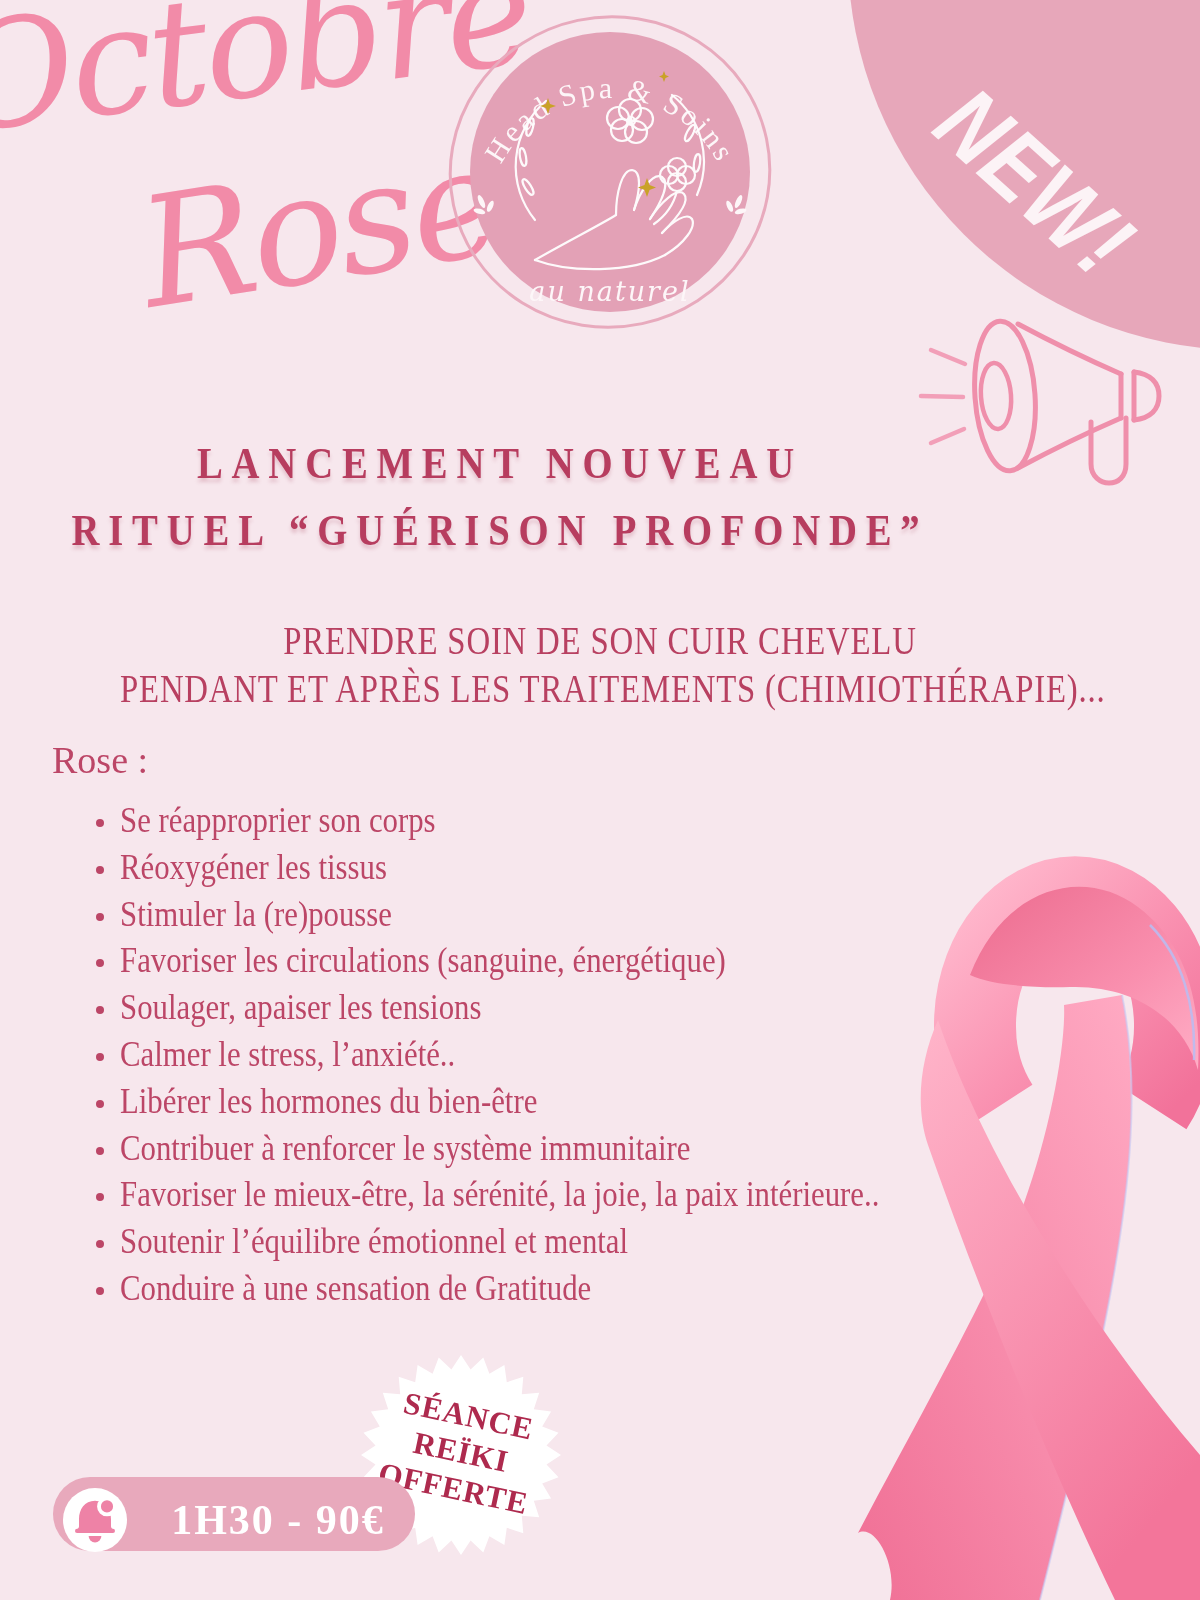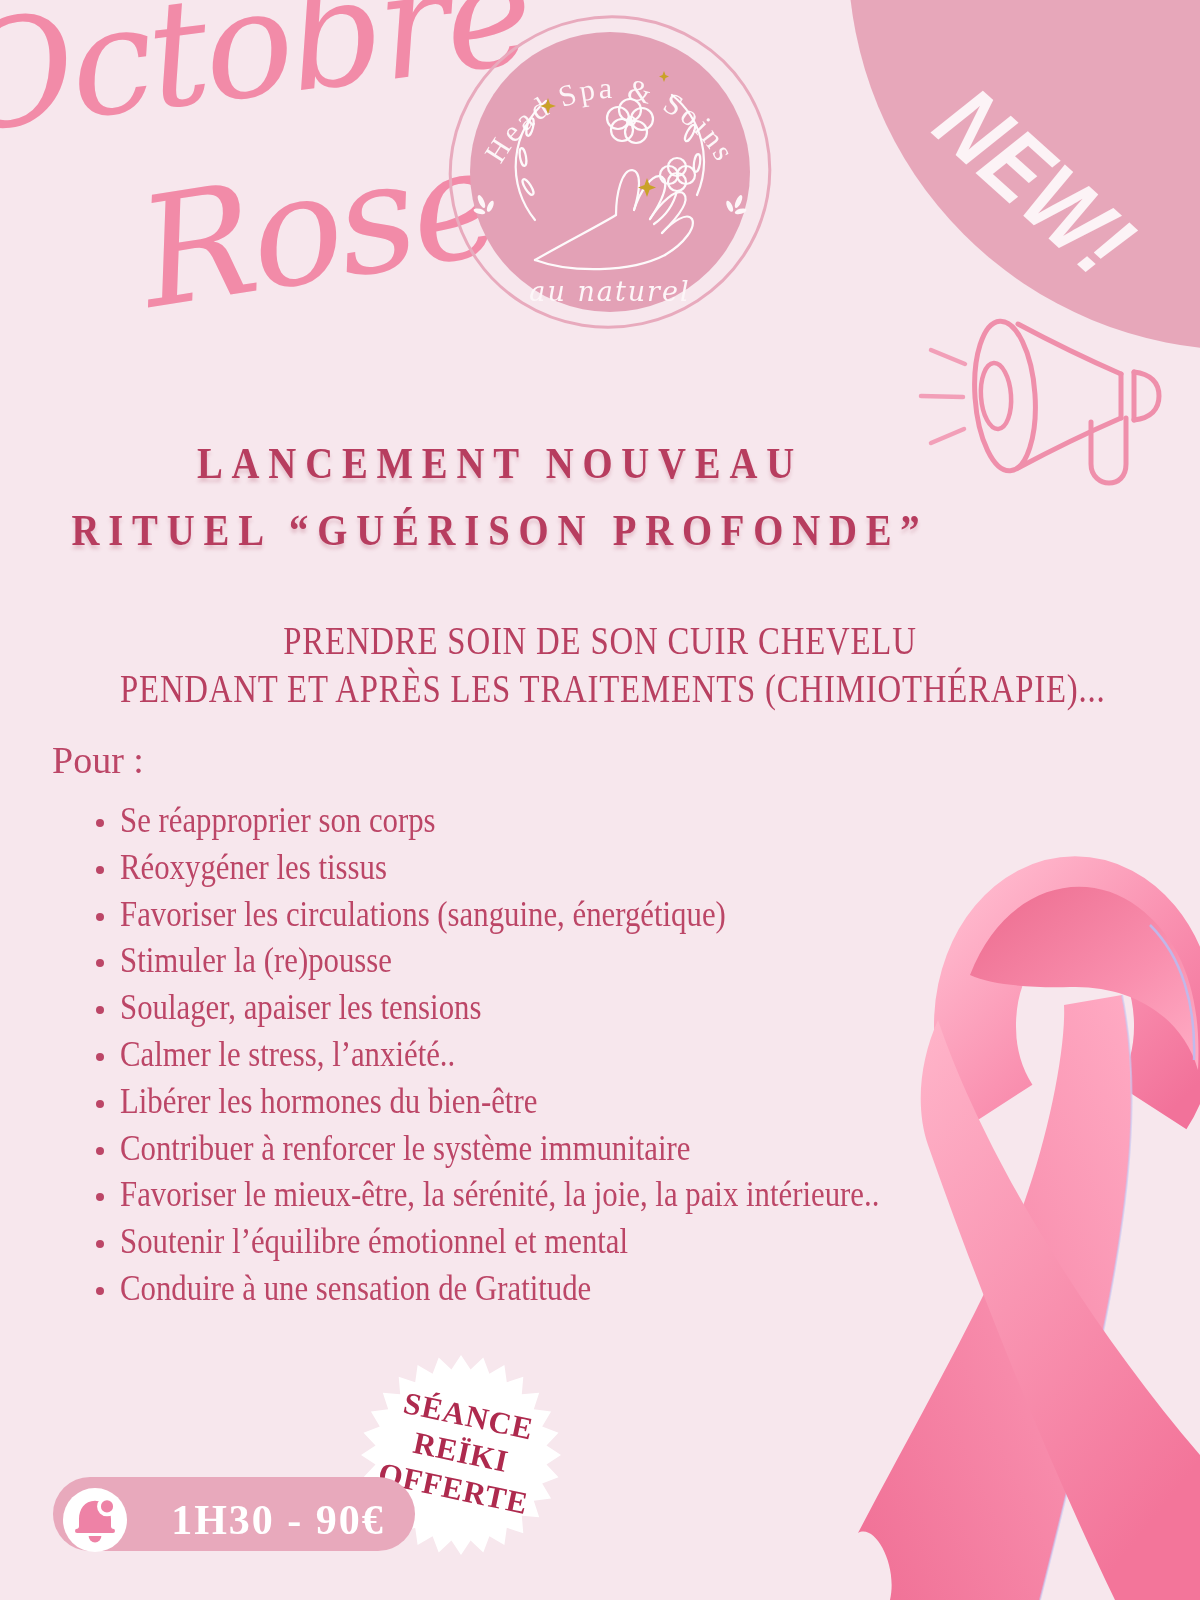--- a/index.html
+++ b/index.html
@@ -140,26 +140,26 @@
   <span class="cond">LANCEMENT NOUVEAU</span>
   <span class="cond">RITUEL “GUÉRISON PROFONDE”</span>
 </div>
 
 <div class="abs subtitle">
   <span class="cond">PRENDRE SOIN DE SON CUIR CHEVELU</span>
   <span class="cond">PENDANT ET APRÈS LES TRAITEMENTS (CHIMIOTHÉRAPIE)...</span>
 </div>
 
 <div class="abs benefits">
-  <div class="benefits-intro">Pour :</div>
+  <div class="benefits-intro">Rose :</div>
   <ul>
     <li><span class="cond">Se réapproprier son corps</span></li>
     <li><span class="cond">Réoxygéner les tissus</span></li>
+    <li><span class="cond">Stimuler la (re)pousse</span></li>
     <li><span class="cond">Favoriser les circulations (sanguine, énergétique)</span></li>
-    <li><span class="cond">Stimuler la (re)pousse</span></li>
     <li><span class="cond">Soulager, apaiser les tensions</span></li>
     <li><span class="cond">Calmer le stress, l’anxiété..</span></li>
     <li><span class="cond">Libérer les hormones du bien-être</span></li>
     <li><span class="cond">Contribuer à renforcer le système immunitaire</span></li>
     <li><span class="cond">Favoriser le mieux-être, la sérénité, la joie, la paix intérieure..</span></li>
     <li><span class="cond">Soutenir l’équilibre émotionnel et mental</span></li>
     <li><span class="cond">Conduire à une sensation de Gratitude</span></li>
   </ul>
 </div>
 

